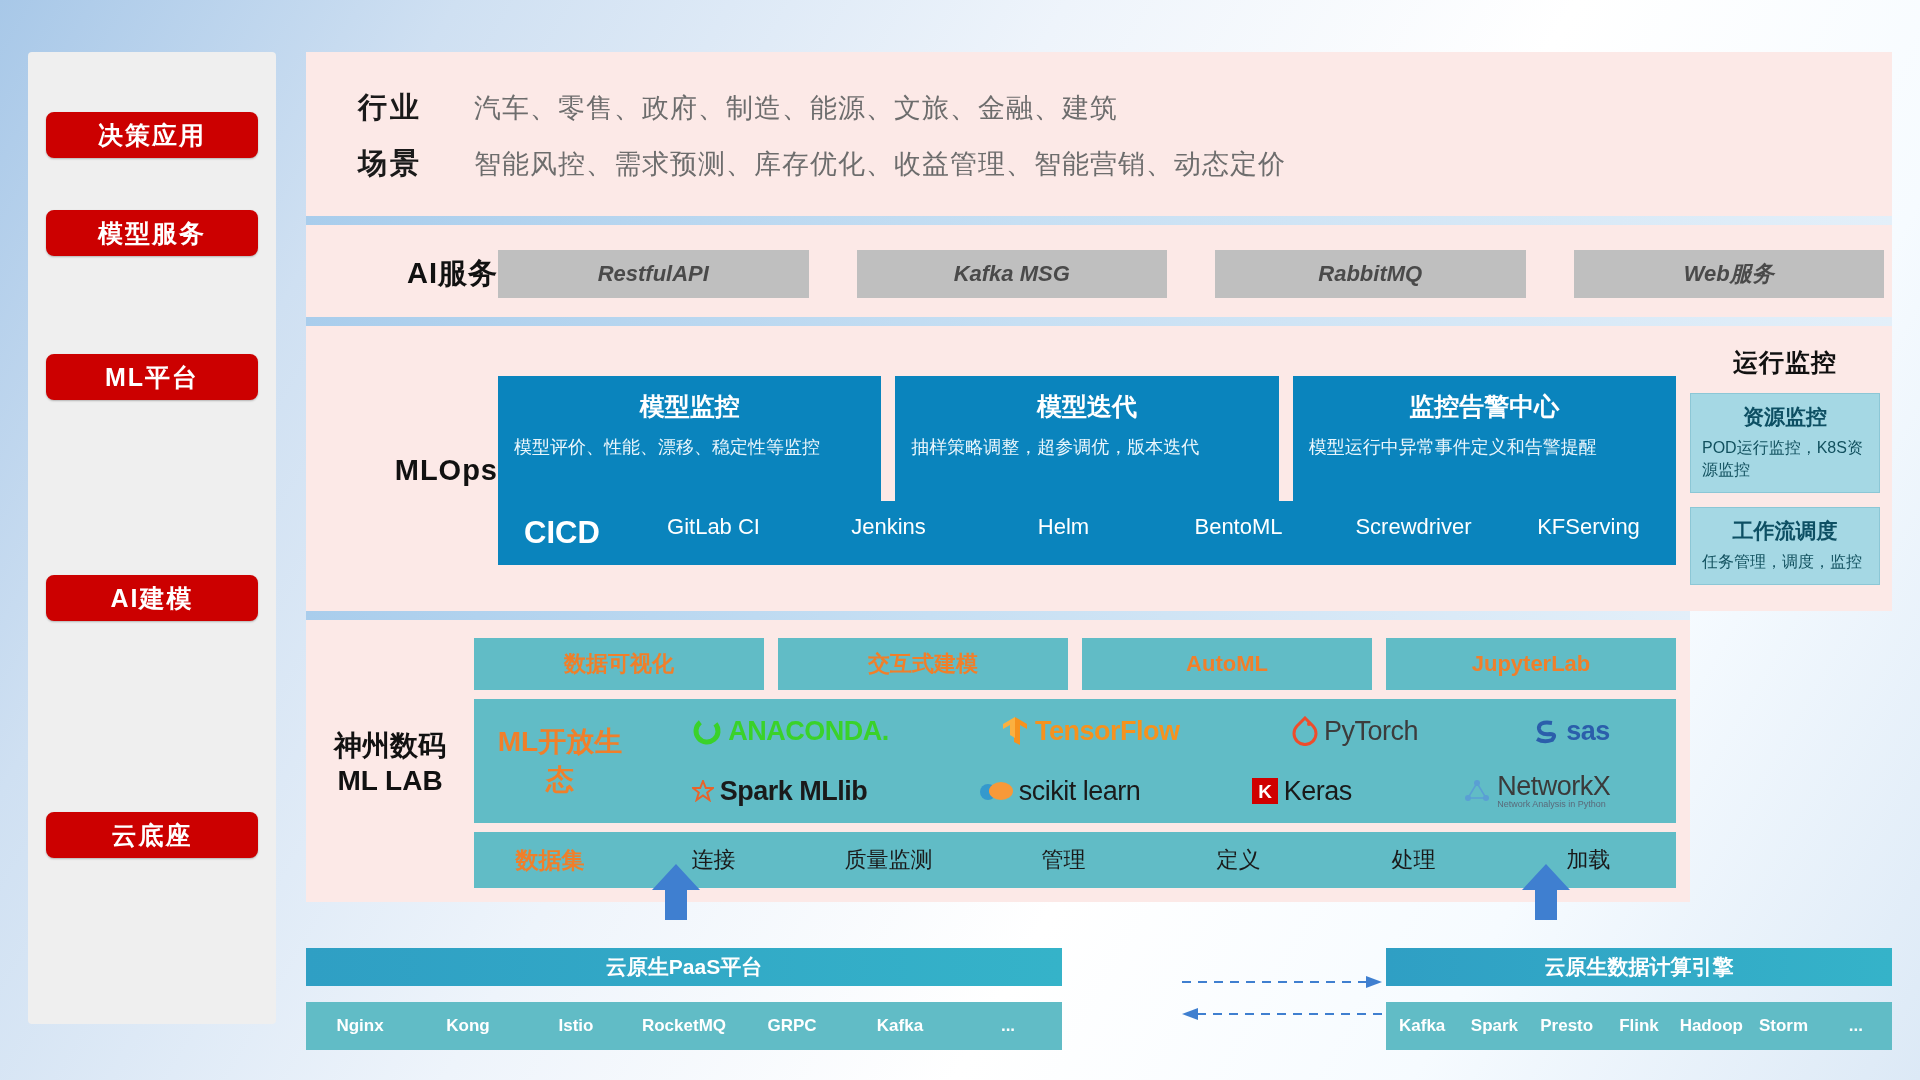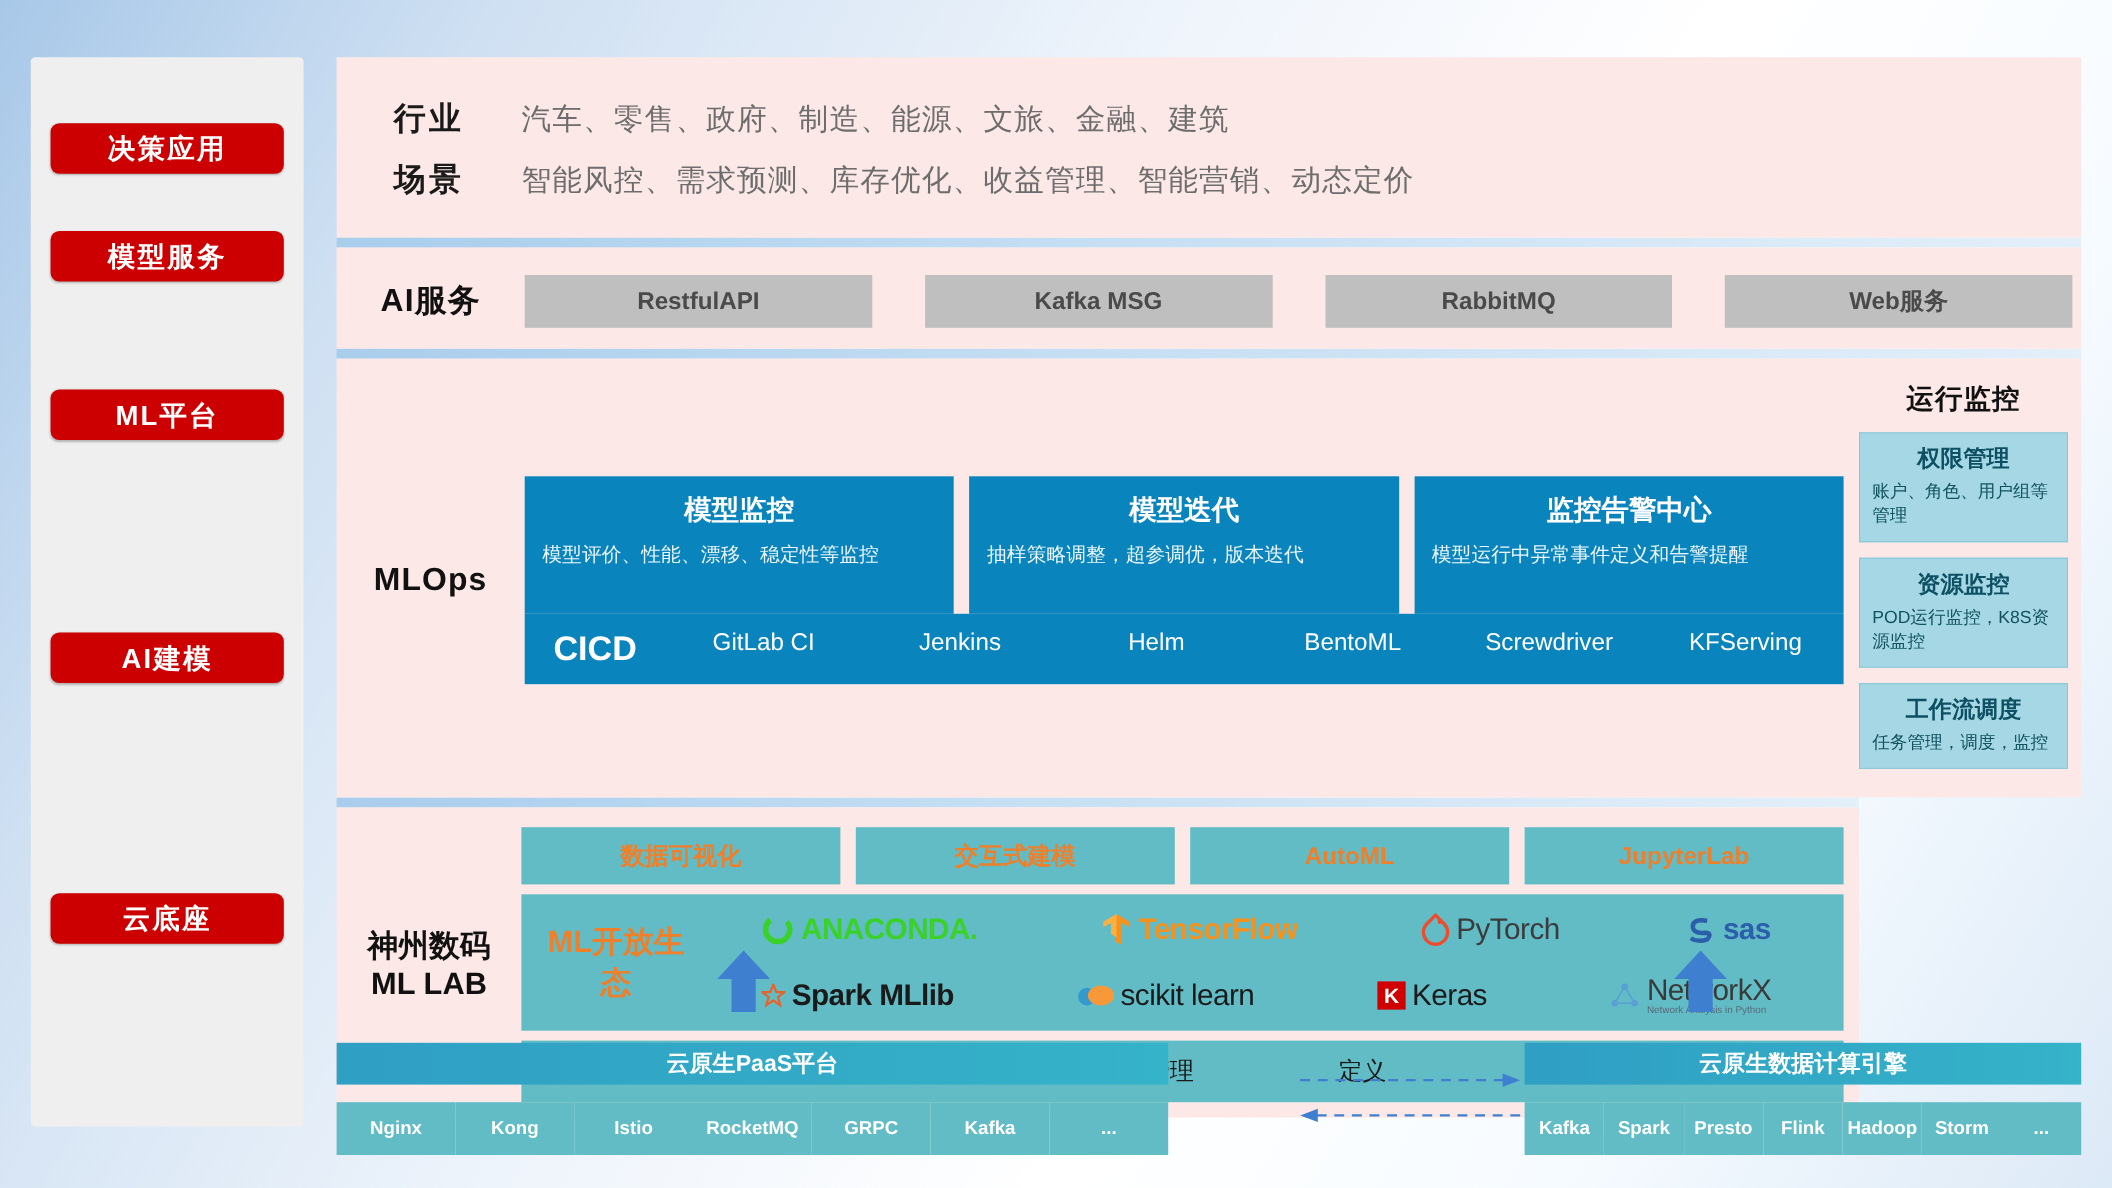--- a/index.html
+++ b/index.html
@@ -41,24 +41,24 @@
   .ind-row{ display:flex; align-items:center; height:56px; }
   .ind-label{
     width:168px; text-align:center; font-size:29px; font-weight:bold;
     color:#1a1a1a; letter-spacing:3px;
   }
   .ind-vals{ font-size:27px; color:#6d6d6d; letter-spacing:1px; }
 
   
   #band-aisvc{ display:flex; align-items:center; height:92px; }
   .sec-label{
-    width:171px; text-align:center; font-size:29px; font-weight:bold;
+    width:192px; text-align:right; font-size:29px; font-weight:bold;
     color:#111; letter-spacing:1px; flex:none;
   }
-  .svc-wrap{ display:flex; gap:48px; flex:1; padding-right:8px; }
+  .svc-wrap{ display:flex; gap:48px; flex:1; padding-right:8px;font-style:italic; }
   .svc-chip{
     flex:1; height:48px; background:#bfbfbf; color:#4a4a4a;
     font-size:22px; font-weight:bold;
     display:flex; align-items:center; justify-content:center;
   }
 
   
   #band-mlops{ display:flex; }
   #mlops-left{ flex:1; display:flex; align-items:center; padding:12px 0 14px 0; }
   #mlops-stack{ flex:1; padding-right:14px; }
@@ -212,24 +212,20 @@
             <div class="cicd-item">BentoML</div>
             <div class="cicd-item">Screwdriver</div>
             <div class="cicd-item">KFServing</div>
           </div>
         </div>
       </div>
     </div>
 
     <div id="right-panel">
       <div id="rp-title">运行监控</div>
-      <div class="rp-card">
-        <div class="t">权限管理</div>
-        <div class="d">账户、角色、用户组等管理</div>
-      </div>
       <div class="rp-card">
         <div class="t">资源监控</div>
         <div class="d">POD运行监控，K8S资源监控</div>
       </div>
       <div class="rp-card">
         <div class="t">工作流调度</div>
         <div class="d">任务管理，调度，监控</div>
       </div>
     </div>
   </div>

